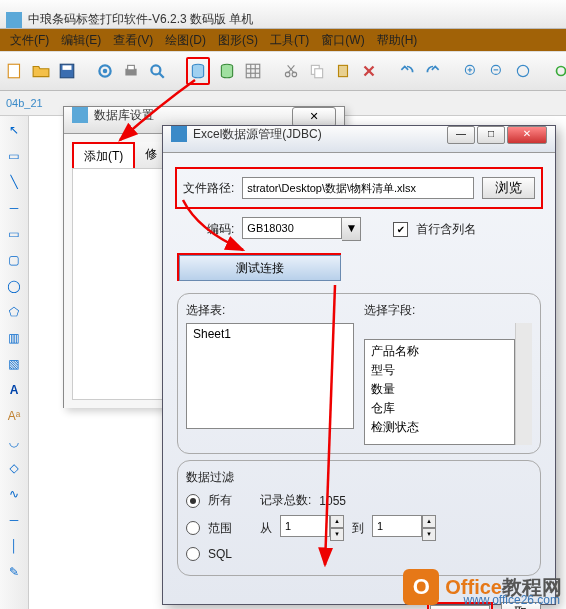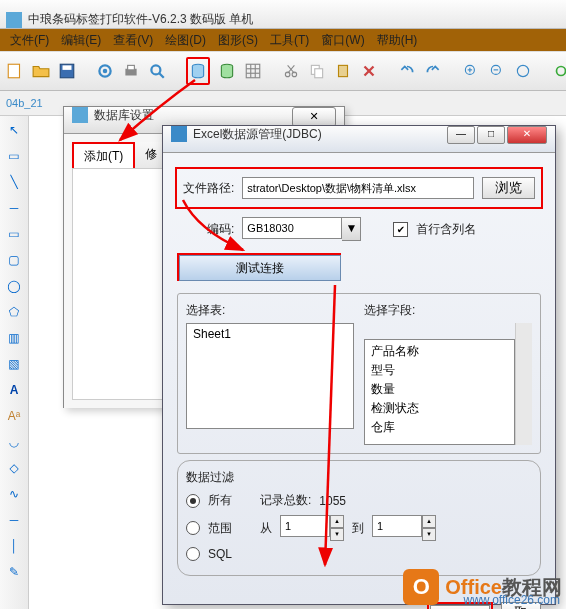--- a/index.html
+++ b/index.html
@@ -45,21 +45,21 @@
 .btn{height:22px;padding:0 12px;border:1px solid #888;background:linear-gradient(#fcfcfc,#e0e0e0);display:inline-flex;align-items:center;justify-content:center}
 .pathrow{border:2px solid #e00;padding:0 6px;margin:2px -2px 8px}
 .encrow{margin-left:30px}
 .select{display:flex}
 .select .input{width:90px}
 .select .arr{width:18px;height:22px;border:1px solid #888;border-left:none;background:linear-gradient(#f8f8f8,#d8d8d8);text-align:center;line-height:20px}
 .chk{width:13px;height:13px;border:1px solid #555;background:#fff;display:inline-flex;align-items:center;justify-content:center;font-size:10px}
 .testbtn-wrap{text-align:center;margin:12px 0}
 .testbtn{width:160px;height:24px;border:2px solid #e00;padding:0}
 .testbtn .inner{width:100%;height:100%;border:1px solid #6a8ab0;background:linear-gradient(#e8f0fa,#b8d0ea);display:flex;align-items:center;justify-content:center}
-.midsec{border:1px solid #aaa;border-radius:3px;padding:8px;margin:6px 0;display:flex;gap:10px}
+.midsec{border:1px solid #aaa;border-radius:12px;padding:8px;margin:6px 0;display:flex;gap:10px}
 .col{flex:1}
 .listbox{border:1px solid #888;background:#fff;height:100px;padding:2px 4px;overflow:auto;margin-top:4px}
 .listbox .item{padding:1px 2px}
 .scrollbar{width:16px;background:#e8e8e8;border-left:1px solid #ccc}
 .filtersec{border:1px solid #aaa;border-radius:13px;padding:8px;margin:6px 0}
 .radio{width:12px;height:12px;border:1px solid #555;border-radius:50%;background:#fff;display:inline-flex;align-items:center;justify-content:center}
 .radio .dot{width:6px;height:6px;border-radius:50%;background:#333}
 .filterrow{display:flex;align-items:center;gap:8px;margin:6px 0}
 .spin{display:flex}
 .spin .input{width:40px}
@@ -310,22 +310,22 @@
             <div class="item">Sheet1</div>
           </div>
         </div>
         <div class="col">
           <span class="lbl">选择字段:</span>
           <div style="display:flex;margin-top:4px">
             <div class="listbox" style="flex:1;margin-top:16px">
               <div class="item">产品名称</div>
               <div class="item">型号</div>
               <div class="item">数量</div>
+              <div class="item">仓库</div>
               <div class="item">检测状态</div>
-              <div class="item">仓库</div>
             </div>
             <div class="scrollbar"></div>
           </div>
         </div>
       </div>
 
       <div class="filtersec">
         <span class="lbl">数据过滤</span>
         <div class="filterrow">
           <span class="radio">

